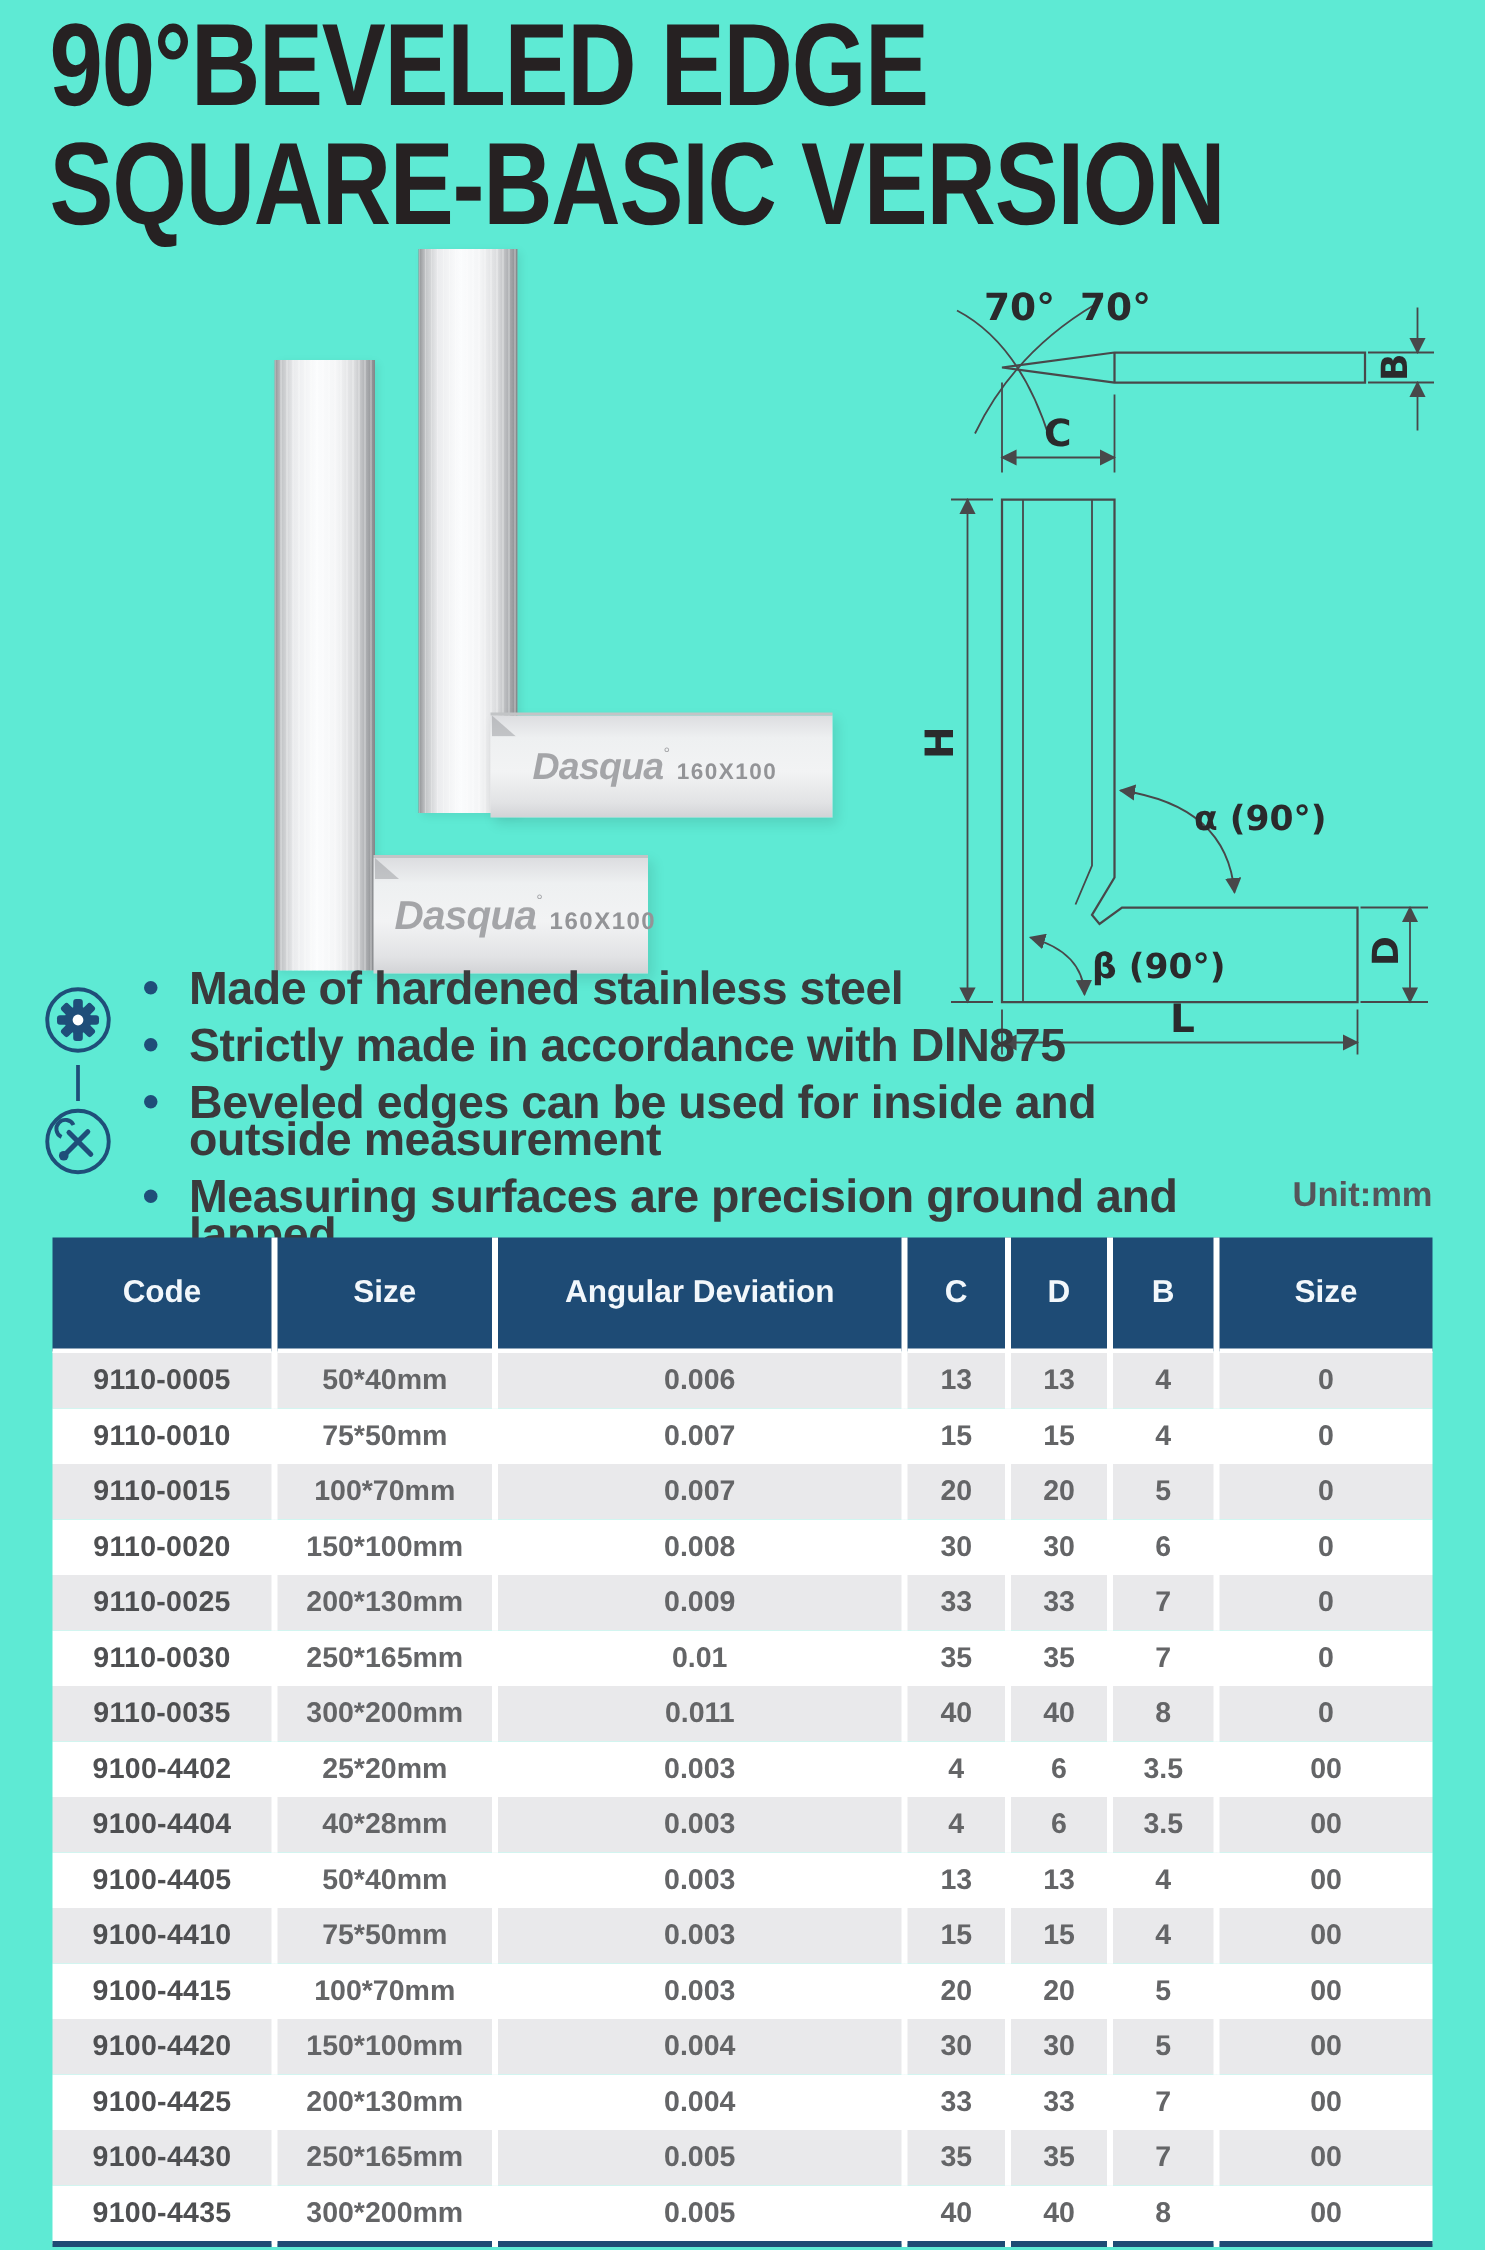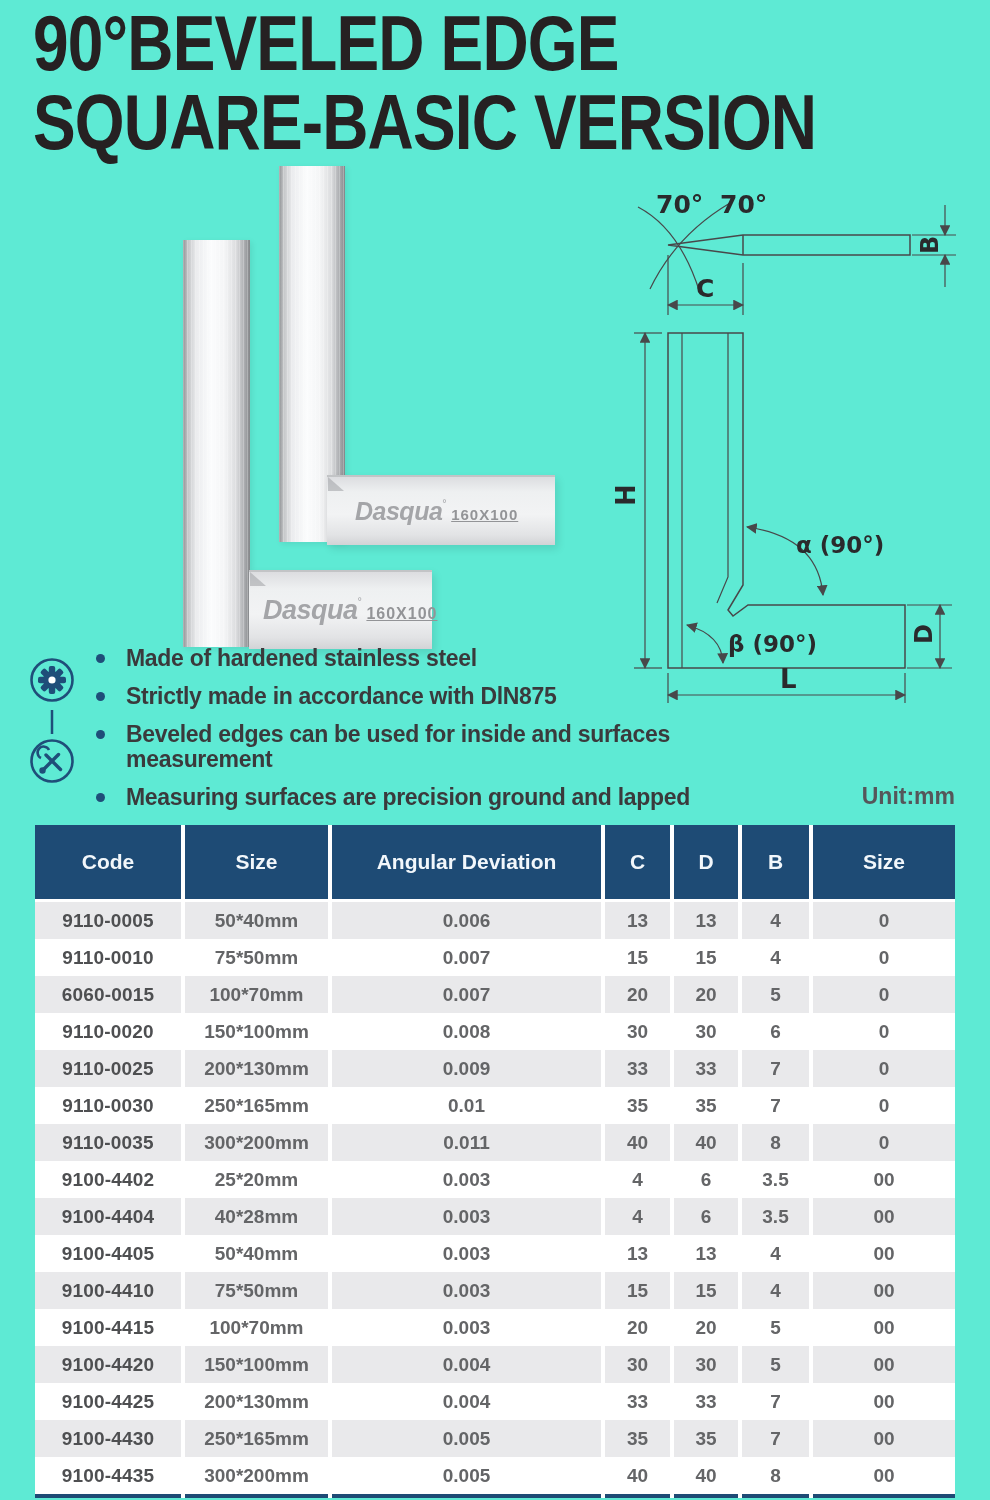--- a/index.html
+++ b/index.html
@@ -19,27 +19,27 @@
      box-shadow:2px 2px 6px rgba(0,0,0,0.08);}
   .blade-h{position:absolute;
      background:linear-gradient(to bottom,#dcdde0 0%,#eef0f1 22%,#f2f3f4 55%,#e2e3e5 85%,#d2d3d6 100%);
      border-top:2px solid #c2c4c6;box-shadow:3px 4px 8px rgba(0,0,0,0.10);
      display:flex;align-items:center;}
   .notch{position:absolute;width:16px;height:14px;background:#9fa1a4;
      clip-path:polygon(0 0,100% 100%,0 100%);opacity:.55;}
   .logo{white-space:nowrap;color:#a4a5a8;}
   .logo .brand{font-style:italic;font-weight:700;letter-spacing:-0.5px;}
   .logo .mark{font-size:11px;vertical-align:top;}
-  .logo .model{font-weight:600;color:#939497;letter-spacing:1px;text-decoration:underline;}
+  .logo .model{font-weight:600;color:#939497;letter-spacing:1px;}
 
   
   .features-icons{position:absolute;left:28px;top:656px;}
   .bullets{position:absolute;left:96px;top:646px;width:720px;list-style:none;margin:0;padding:0;}
   .bullets li{display:flex;align-items:flex-start;margin-bottom:13px;
-      font-size:23px;line-height:25px;font-weight:700;color:#3a3a3c;letter-spacing:-0.3px;}
+      font-size:31px;line-height:25px;font-weight:700;color:#3a3a3c;letter-spacing:-0.3px;}
   .bullets .dot{flex:0 0 auto;width:9px;height:9px;border-radius:50%;background:var(--accent);
       margin:8px 21px 0 0;}
 
   .unit{position:absolute;right:35px;top:783px;font-size:23px;font-weight:700;color:#55565a;text-align:right;}
 
   
   .table-wrap{position:absolute;left:35px;top:825px;width:920px;}
   table{border-collapse:collapse;table-layout:fixed;width:920px;
         border-bottom:4px solid var(--header-bg);}
   th{background:var(--header-bg);color:#f2f7fb;font-size:21px;font-weight:700;
@@ -172,21 +172,21 @@
     <li>
         <span class="dot"></span>
         <span>Made of hardened stainless steel</span>
       </li>
     <li>
         <span class="dot"></span>
         <span>Strictly made in accordance with DlN875</span>
       </li>
     <li>
         <span class="dot"></span>
-        <span>Beveled edges can be used for inside and surfaces measurement</span>
+        <span>Beveled edges can be used for inside and outside measurement</span>
       </li>
     <li>
         <span class="dot"></span>
         <span>Measuring surfaces are precision ground and lapped</span>
       </li>
   </ul>
 
   <div class="unit">Unit:mm</div>
 
   <div class="table-wrap">
@@ -224,21 +224,21 @@
           <tr>
             <td>9110-0010</td>
             <td>75*50mm</td>
             <td>0.007</td>
             <td>15</td>
             <td>15</td>
             <td>4</td>
             <td>0</td>
           </tr>
           <tr>
-            <td>6060-0015</td>
+            <td>9110-0015</td>
             <td>100*70mm</td>
             <td>0.007</td>
             <td>20</td>
             <td>20</td>
             <td>5</td>
             <td>0</td>
           </tr>
           <tr>
             <td>9110-0020</td>
             <td>150*100mm</td>

